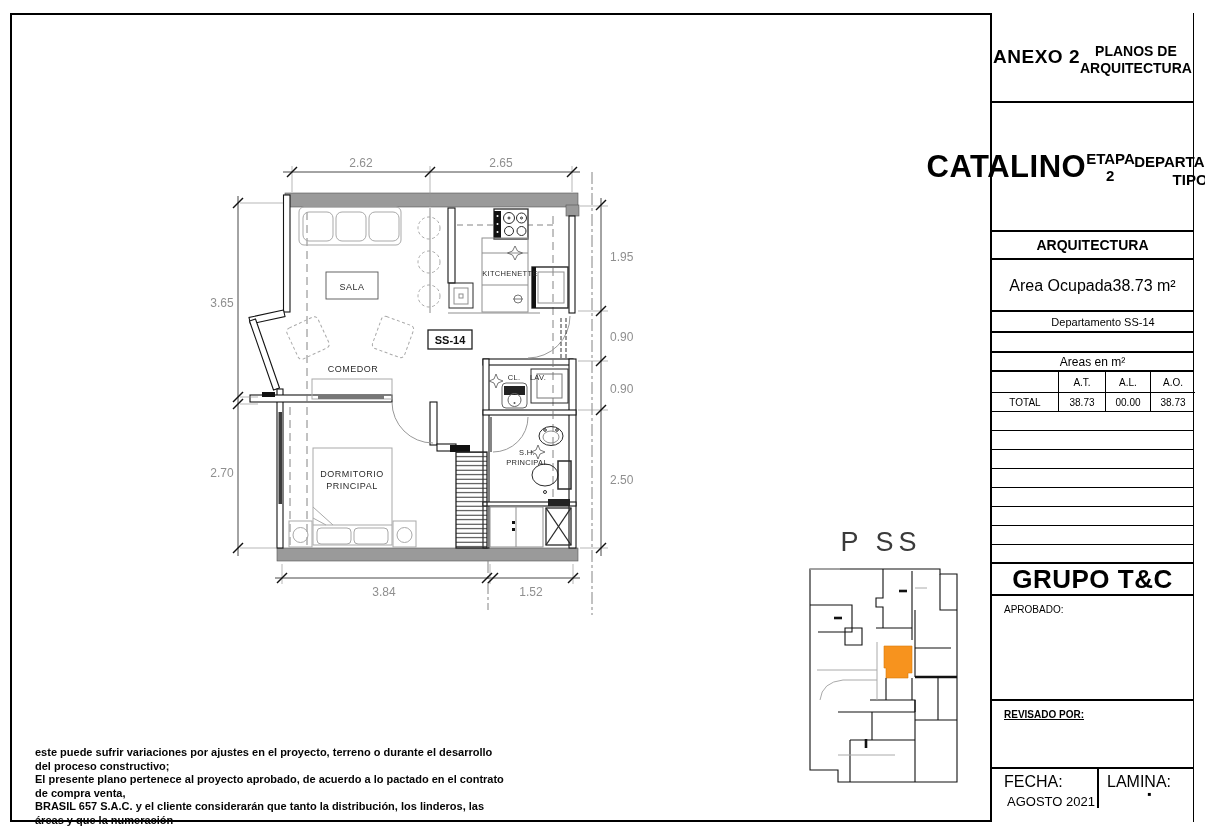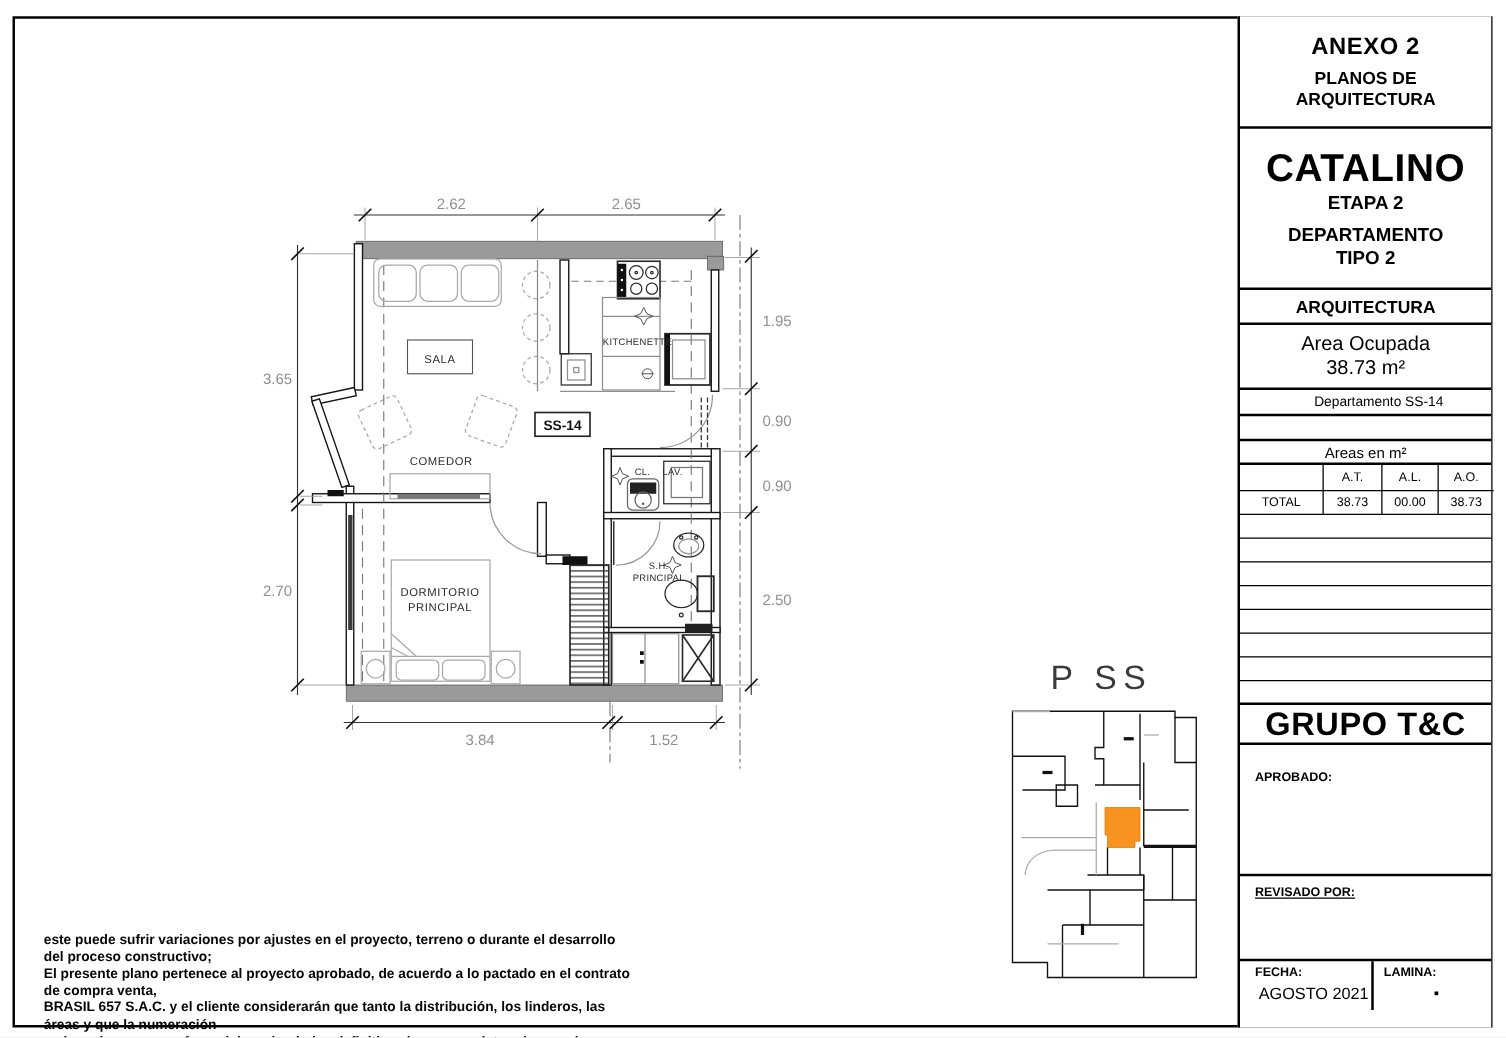--- a/index.html
+++ b/index.html
@@ -4,21 +4,21 @@
 <style>
   html,body{margin:0;padding:0;background:#e8e8e8;}
   .page{position:relative;width:1205px;height:830px;background:#ffffff;overflow:hidden;
         font-family:"Liberation Sans",sans-serif;color:#000;}
   .page-border{position:absolute;left:10px;top:13px;width:1180px;height:805px;border:2px solid #000;}
   svg.drawing{position:absolute;left:0;top:0;width:1205px;height:830px;}
 
   
   .titleblock{position:absolute;left:990px;top:13px;width:203px;height:809px;background:#fff;
               border-left:2px solid #000;box-sizing:border-box;}
-  .tb-sec{box-sizing:border-box;border-bottom:2px solid #000;display:flex;flex-direction:column;
+  .tb-sec{box-sizing:border-box;border-bottom:2px solid #000;display:flex;flex-direction:row;
           align-items:center;justify-content:center;text-align:center;}
   .tb-anexo{height:90px;}
   .tb-anexo .t1{font-size:19px;font-weight:700;letter-spacing:.5px;}
   .tb-anexo .t2{font-size:14px;font-weight:700;line-height:17px;margin-top:5px;}
   .tb-project{height:129px;}
   .tb-project .name{font-size:31px;font-weight:700;letter-spacing:.5px;}
   .tb-project .stage{font-size:15px;font-weight:700;margin-top:1px;}
   .tb-project .unit{font-size:15px;font-weight:700;line-height:18px;margin-top:9px;}
   .tb-discipline{height:28px;font-size:14px;font-weight:700;}
   .tb-area{height:52px;font-size:16px;line-height:19px;}
@@ -28,27 +28,27 @@
   .tb-table{height:40px;display:grid;grid-template-columns:66px 47px 45px 45px;grid-template-rows:20px 20px;
             box-sizing:border-box;border-bottom:1px solid #000;font-size:10px;}
   .tb-table .cell{display:flex;align-items:center;justify-content:center;box-sizing:border-box;
                   border-left:1px solid #000;border-top:1px solid #000;}
   .tb-table .cell.c0{border-left:none;}
   .tb-table .cell.hrow{border-top:none;}
   .tb-empty-row{height:19px;box-sizing:border-box;border-bottom:1px solid #000;}
   .tb-empty-row.last{border-bottom:2px solid #000;}
   .tb-company{height:32px;font-size:26px;font-weight:700;letter-spacing:.5px;}
   .tb-approved{height:105px;align-items:flex-start;justify-content:flex-start;text-align:left;
-               font-size:10px;font-weight:700;padding:21px 0 0 12px;}
+               font-size:10px;font-weight:400;padding:8px 0 0 12px;}
   .tb-reviewed{height:68px;align-items:flex-start;justify-content:flex-start;text-align:left;
                font-size:10px;font-weight:600;padding:8px 0 0 12px;text-decoration:underline;}
   .tb-bottom{height:39px;display:flex;flex-direction:row;align-items:stretch;border-bottom:none;padding:0;}
   .tb-fecha{width:105px;box-sizing:border-box;padding:4px 0 0 12px;text-align:left;}
   .tb-lamina{flex:1;box-sizing:border-box;border-left:2px solid #000;padding:4px 0 0 8px;text-align:left;position:relative;}
-  .tb-bottom .lbl{font-size:10px;font-weight:700;}
+  .tb-bottom .lbl{font-size:16px;font-weight:400;}
   .tb-fecha .val{font-size:13px;font-weight:400;margin-top:3px;margin-left:3px;}
   .tb-lamina .val{position:absolute;left:48px;top:18px;font-size:12px;font-weight:700;}
 
   
   .disclaimer{position:absolute;left:35px;top:746px;width:470px;font-size:11px;font-weight:600;
               line-height:13.6px;color:#050505;}
 
   
   text{font-family:"Liberation Sans",sans-serif;}
   .dim-txt{font-size:12px;fill:#8f8f8f;}

